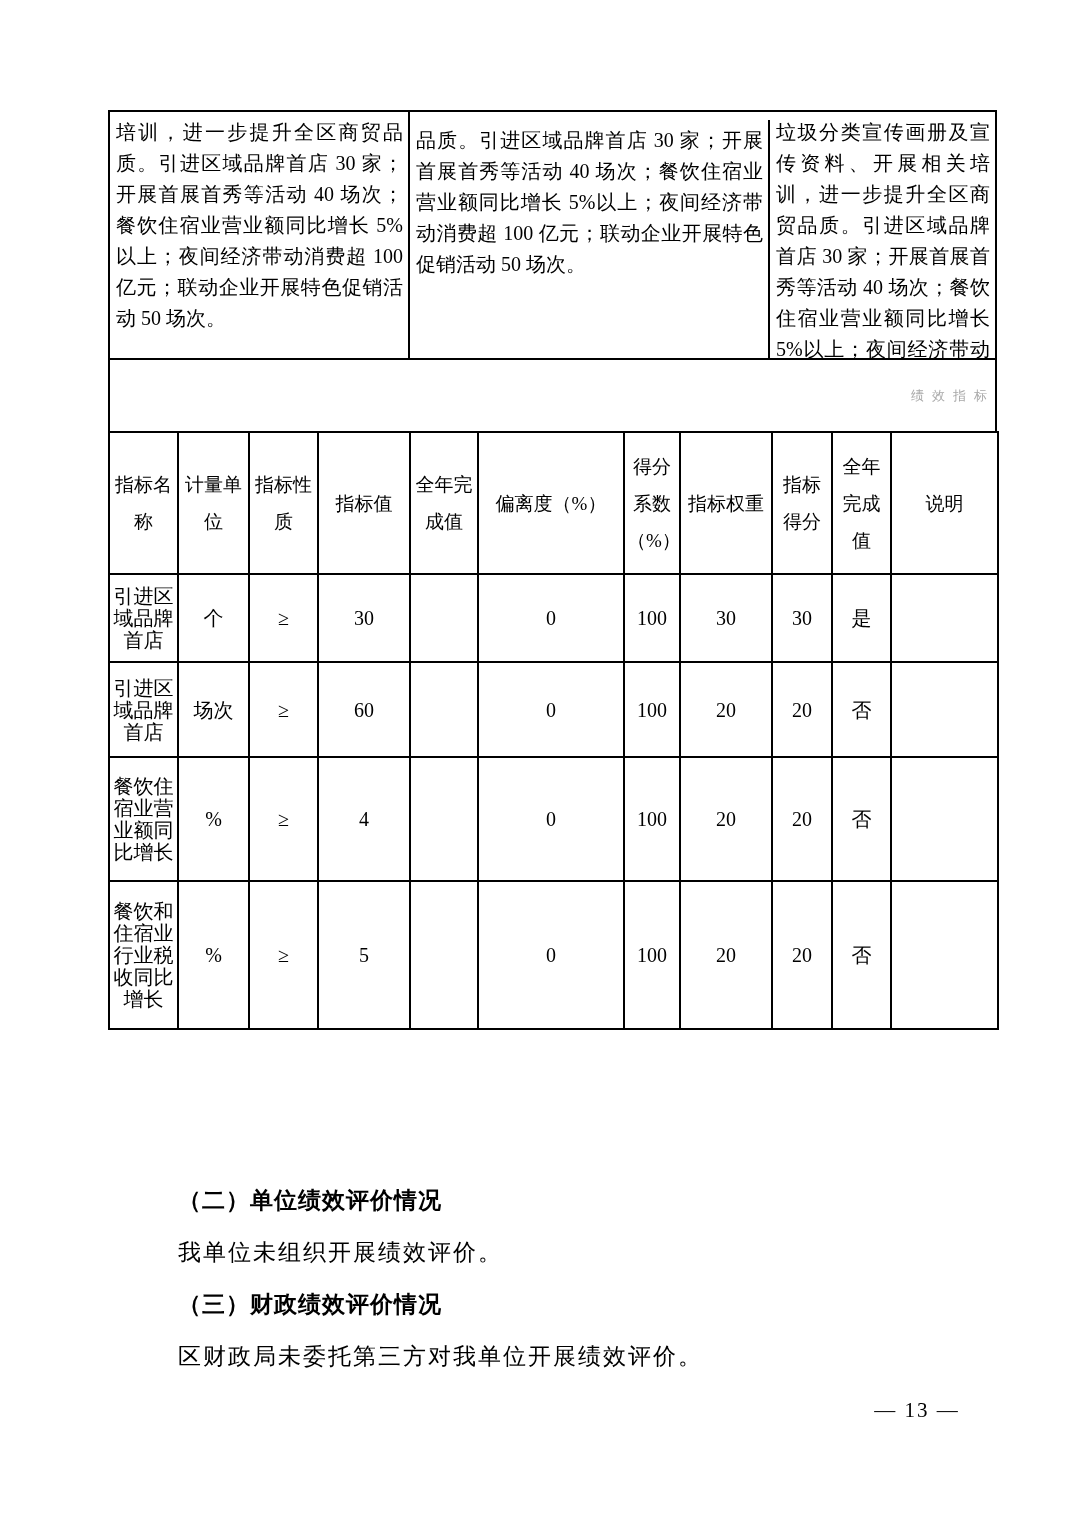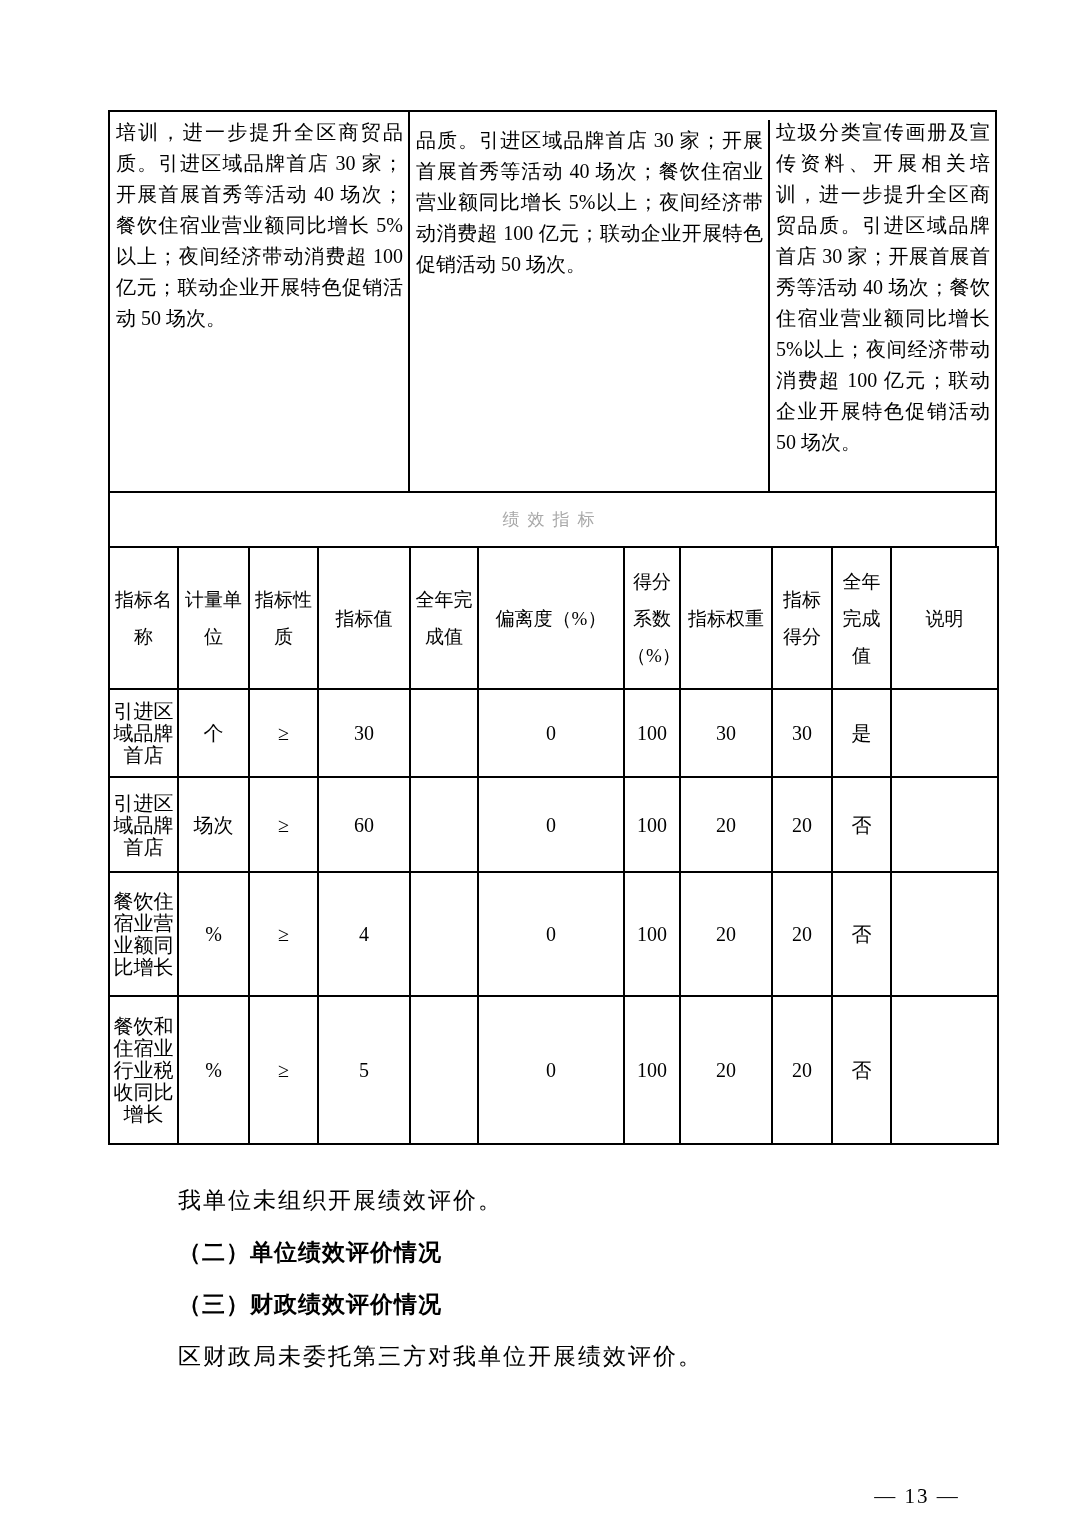--- a/index.html
+++ b/index.html
@@ -11,40 +11,40 @@
     font-family:"Liberation Serif","DejaVu Serif",serif;
     color:#000;
     overflow:hidden;
   }
   
   #table-wrap { position:absolute; left:108px; top:110px; width:889px; }
 
   .cont-row {
     display:flex;
     box-sizing:border-box;
-    width:889px; height:381px;
+    width:889px; height:248px;
     border:2px solid #000; border-bottom:0;
   }
   .cont-cell {
     box-sizing:border-box;
     padding:5px 5px 0 6px;
     font-size:20px; line-height:31px;
     text-align:justify;
     overflow:hidden;
   }
   .cont-c1 { flex:0 0 300px; border-right:2px solid #000; }
   .cont-c2 { flex:0 0 360px; border-right:2px solid #000;margin-top:8px; }
   .cont-c3 { flex:1 1 auto; }
 
   .banner {
     box-sizing:border-box;
-    width:889px; height:55px;
+    width:889px; height:73px;
     border:2px solid #000; border-bottom:0;
-    display:flex; align-items:center; justify-content:center;
-    font-size:17px; letter-spacing:8px;
+    display:flex; align-items:center; justify-content:flex-end;
+    font-size:13px; letter-spacing:8px;
   }
 
   table.kpi {
     border-collapse:collapse; table-layout:fixed;
     width:889px;
     font-size:20px;
   }
   table.kpi th, table.kpi td {
     border:2px solid #000;
     text-align:center; vertical-align:middle;
@@ -60,21 +60,21 @@
   tr.row-2 { height:124px; }
   tr.row-3 { height:148px; }
 
   
   #sections { position:absolute; left:178px; top:1186px; font-size:23px; }
   #sections .line { line-height:30px; margin-bottom:22px; white-space:nowrap; }
   #sections .hd { font-weight:bold; letter-spacing:1px; }
   #sections .bd { letter-spacing:2px; }
 
   #page-number {
-    position:absolute; left:852px; top:1484px; width:130px;
+    position:absolute; left:852px; top:1398px; width:130px;
     text-align:center; font-size:21px; letter-spacing:2px;
   }
 </style>
 </head>
 <body>
 
 <div id="page" style="background: rgb(255, 255, 255); color: rgb(0, 0, 0);">
 
   <div id="table-wrap">
 
@@ -166,21 +166,21 @@
         <td>20</td>
         <td>20</td>
         <td>否</td>
         <td></td>
       </tr>
     </tbody>
       </table>
   </div>
 
   <div id="sections">
+    <div class="line hd">（二）单位绩效评价情况</div>
     <div class="line bd">我单位未组织开展绩效评价。</div>
-    <div class="line hd">（二）单位绩效评价情况</div>
     <div class="line hd">（三）财政绩效评价情况</div>
     <div class="line bd">区财政局未委托第三方对我单位开展绩效评价。</div>
   </div>
 
   <div id="page-number">— 13 —</div>
 
 </div>
 
 </body></html>

